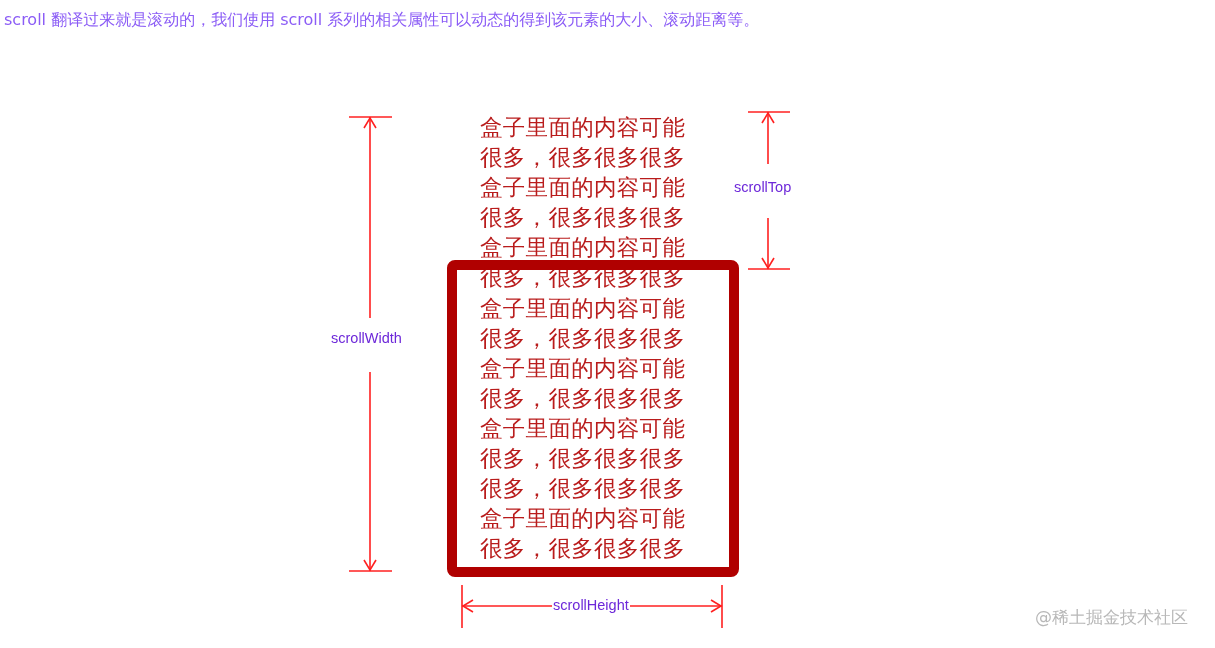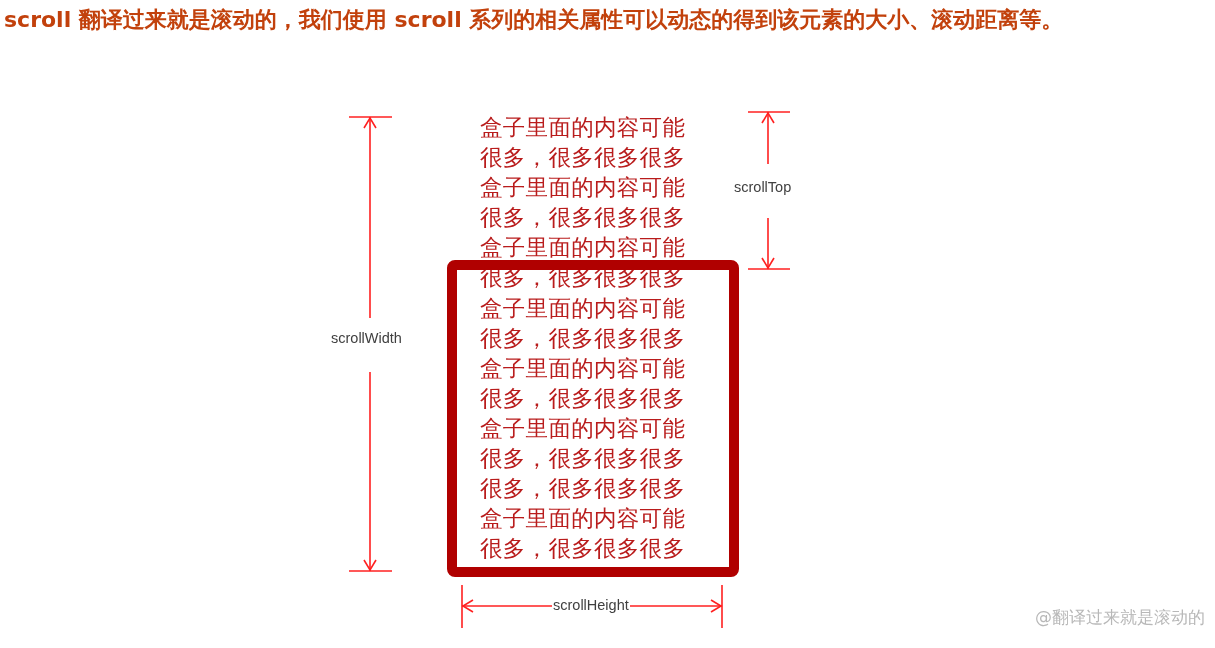--- a/index.html
+++ b/index.html
@@ -1,26 +1,26 @@
 <!DOCTYPE html>
 <html><head>
 <meta charset="utf-8">
 <style>
   html, body { margin:0; padding:0; background:#ffffff; }
   body { width:1215px; height:648px; position:relative; overflow:hidden;
          font-family:"DejaVu Sans", "Liberation Sans", sans-serif; }
-  .intro { position:absolute; left:4px; top:2px; font-size:22px; color:#c2410c;
-           white-space:nowrap; letter-spacing:0px; line-height:36px;font-weight:bold; }
+  .intro { position:absolute; left:4px; top:2px; font-size:16px; color:#8b5cf6;
+           white-space:nowrap; letter-spacing:0px; line-height:36px; }
   .content { position:absolute; left:480px; top:112px; width:240px; }
   .content .line { font-size:22.5px; line-height:30.1px; color:#b91c1c; white-space:nowrap;
                    letter-spacing:0.3px; }
   .box { position:absolute; left:447px; top:260px; width:272px; height:297px;
          border:10px solid #b00000; border-radius:8px; }
   svg.dims { position:absolute; left:0; top:0; }
-  .lbl { position:absolute; font-family:"Liberation Sans", sans-serif; font-size:14.5px; color:#404040;
+  .lbl { position:absolute; font-family:"Liberation Sans", sans-serif; font-size:14.5px; color:#6d28d9;
          white-space:nowrap; background:#fff; }
   .wm { position:absolute; left:1035px; top:606px; font-size:17px; color:#b8b8b8; white-space:nowrap; }
 </style>
 </head>
 <body>
 
 <div class="intro">scroll 翻译过来就是滚动的，我们使用 scroll 系列的相关属性可以动态的得到该元素的大小、滚动距离等。</div>
 
 <div class="content">
   <div class="line">盒子里面的内容可能</div>
@@ -70,13 +70,13 @@
       <polyline points="473,600 463,606 473,612"></polyline>
       <polyline points="711,600 721,606 711,612"></polyline>
     </g>
   </g>
 </svg>
 
 <div class="lbl" style="left:331px; top:330px; background:transparent;">scrollWidth</div>
 <div class="lbl" style="left:734px; top:179px; background:transparent;">scrollTop</div>
 <div class="lbl" style="left:552px; top:597px; padding:0 1px;">scrollHeight</div>
 
-<div class="wm">@翻译过来就是滚动的</div>
+<div class="wm">@稀土掘金技术社区</div>
 
 </body></html>

